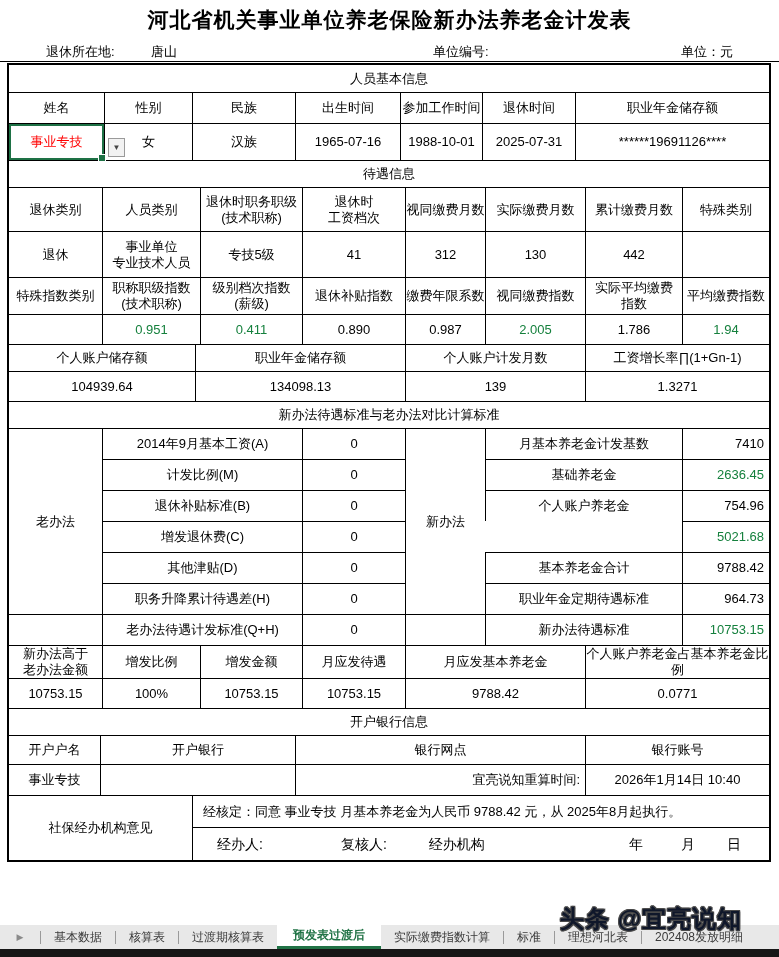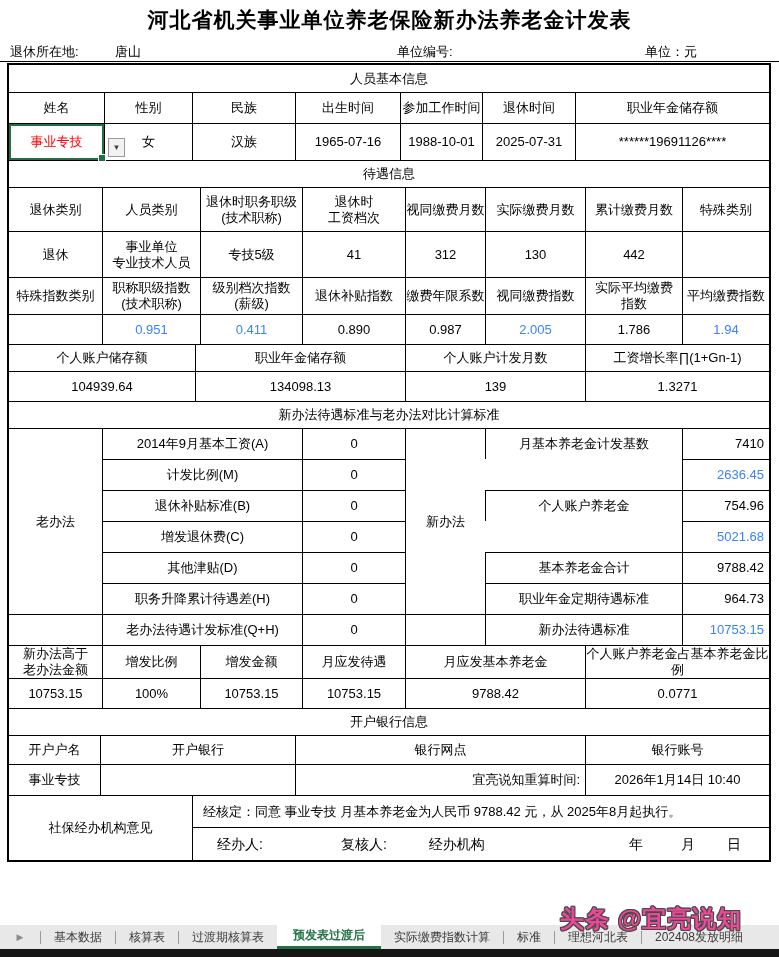--- a/index.html
+++ b/index.html
@@ -3,36 +3,36 @@
 <meta charset="utf-8">
 <style>
   html,body{margin:0;padding:0;background:#fff;}
   #page{position:relative;width:779px;height:957px;background:#fff;overflow:hidden;
         font-family:"Liberation Sans",sans-serif;color:#000;}
   
   #title{position:absolute;top:6px;left:0;width:100%;text-align:center;
          font-size:21px;font-weight:bold;letter-spacing:1px;}
   #meta{position:absolute;top:42px;left:0;width:779px;height:19px;font-size:13px;
         border-bottom:1px solid #000;}
-  #meta span{position:absolute;top:1px;white-space:nowrap;}
+  #meta span{position:absolute;top:1px;white-space:nowrap;margin-left:36px;}
   #meta .m1{left:10px;} #meta .m2{left:115px;} #meta .m3{left:397px;} #meta .m4{left:645px;}
   
   #sheet{position:absolute;top:63px;left:7px;width:764px;border:2px solid #000;
          box-sizing:border-box;background:#fff;}
   .sec{height:26px;display:flex;align-items:center;justify-content:center;
        font-size:13px;border-top:1px solid #000;}
   .sec.first{border-top:none;height:27px;}
   .g{display:grid;}
   .g > .c{box-sizing:border-box;display:flex;align-items:center;justify-content:center;
           text-align:center;font-size:13px;line-height:1.2;white-space:pre-line;
           overflow:hidden;border-left:1px solid #000;border-top:1px solid #000;}
   .g > .c.nl{border-left:none;}
   .c.ar{justify-content:flex-end;padding-right:5px;}
   .c.al{justify-content:flex-start;padding-left:10px;}
-  .red{color:#3b82f6;}
+  .red{color:#15803d;}
   .fs12{font-size:12px;}
   
   #g-person{grid-template-columns:95px 88px 103px 105px 82px 93px auto;grid-template-rows:31px 37px;}
   #g-benefit{grid-template-columns:93px 98px 102px 103px 80px 100px 97px auto;grid-template-rows:44px 46px;}
   #g-index{grid-template-columns:93px 98px 102px 103px 80px 100px 97px auto;grid-template-rows:37px 30px;}
   #g-account{grid-template-columns:186px 210px 180px auto;grid-template-rows:27px 30px;}
   #g-comp{grid-template-columns:93px 200px 103px 80px 197px auto;grid-template-rows:repeat(7,31px);}
   #g-higher{grid-template-columns:93px 98px 102px 103px 180px auto;grid-template-rows:33px 30px;}
   #g-bank{grid-template-columns:91px 195px 290px auto;grid-template-rows:29px 31px;}
   #g-agency{grid-template-columns:183px auto;grid-template-rows:32px 33px;}
@@ -51,21 +51,21 @@
   
   #tabbar{position:absolute;left:0;top:925px;width:779px;height:24px;background:#e8e8e8;
           display:flex;align-items:stretch;font-size:12px;color:#3a3a3a;}
   #tabbar .arrow{width:40px;display:flex;align-items:center;justify-content:center;
           color:#8a8a8a;font-size:9px;}
   .tsep{width:1px;height:13px;background:#9a9a9a;align-self:center;}
   .tab{display:flex;align-items:center;padding:0 13px;white-space:nowrap;cursor:default;}
   .tab.active{background:#fff;color:#217346;font-weight:bold;
           border-bottom:3px solid #217346;padding:0 16px;box-sizing:border-box;}
   #bottomstrip{position:absolute;left:0;top:949px;width:779px;height:8px;background:#161616;}
-  #watermark{position:absolute;left:560px;top:903px;font-size:24px;font-weight:bold;color:#ec4899;
+  #watermark{position:absolute;left:560px;top:903px;font-size:24px;font-weight:bold;color:#0f172a;
           letter-spacing:1px;white-space:nowrap;z-index:10;
           text-shadow:1px 0 0 #4a4a4a,-1px 0 0 #4a4a4a,0 1px 0 #4a4a4a,0 -1px 0 #4a4a4a,
           1px 1px 0 #4a4a4a,-1px -1px 0 #4a4a4a,1px -1px 0 #4a4a4a,-1px 1px 0 #4a4a4a;}
 </style>
 </head>
 <body>
 
 <div id="page">
 
   <div id="title">河北省机关事业单位养老保险新办法养老金计发表</div>
@@ -165,20 +165,21 @@
       <div class="c nl" style="grid-area:1/1/7/2">老办法</div>
       <div class="c" style="grid-area:1/4/7/5">新办法</div>
 
       <div class="c" style="grid-area:1/2">2014年9月基本工资(A)</div>
       <div class="c" style="grid-area:1/3">0</div>
       <div class="c" style="grid-area:1/5">月基本养老金计发基数</div>
       <div class="c ar" style="grid-area:1/6">7410</div>
 
       <div class="c" style="grid-area:2/2">计发比例(M)</div>
       <div class="c" style="grid-area:2/3">0</div>
+      <div class="c" style="grid-area:2/5">基础养老金</div>
       <div class="c ar red" style="grid-area:2/6">2636.45</div>
 
       <div class="c" style="grid-area:3/2">退休补贴标准(B)</div>
       <div class="c" style="grid-area:3/3">0</div>
       <div class="c" style="grid-area:3/5">个人账户养老金</div>
       <div class="c ar" style="grid-area:3/6">754.96</div>
 
       <div class="c" style="grid-area:4/2">增发退休费(C)</div>
       <div class="c" style="grid-area:4/3">0</div>
       <div class="c ar red" style="grid-area:4/6">5021.68</div>

